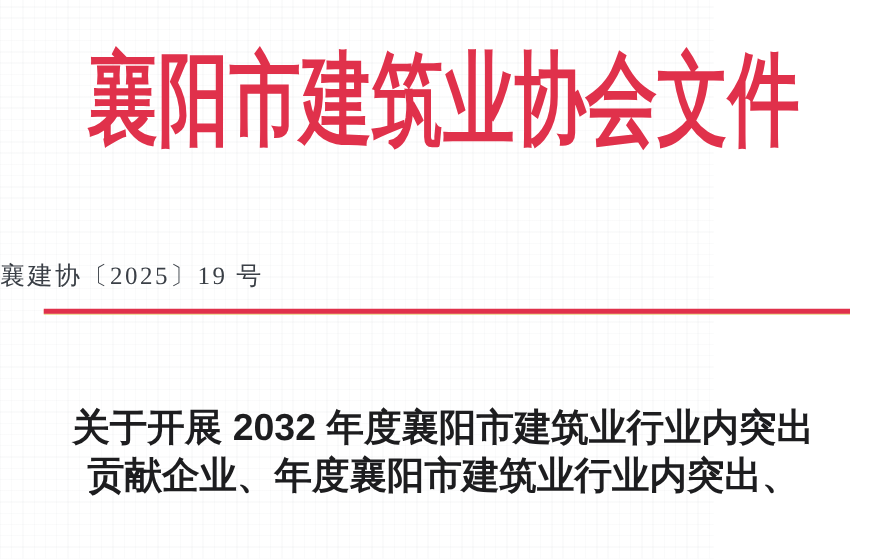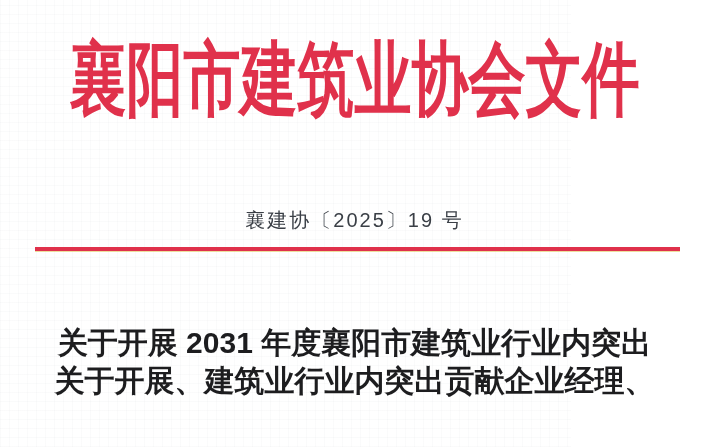--- a/index.html
+++ b/index.html
@@ -34,22 +34,22 @@
     color: #e0314b;
     transform: scaleY(1.42);
     transform-origin: top center;
     white-space: nowrap;
   }
   .doc-number {
     position: absolute;
     top: 207px;
     left: 0;
     width: 709px;
-    text-align: center;
-    font-family: Liberation Sans, sans-serif;
+    text-align: left;
+    font-family: Liberation Serif, serif;
     font-size: 20px;
     letter-spacing: 2px;
     color: #3a3f46;
     white-space: nowrap;
   }
   .red-line {
     position: absolute;
     top: 247px;
     left: 35px;
     width: 645px;
@@ -79,17 +79,17 @@
 
 <div class="page">
 
   <div class="org-title">襄阳市建筑业协会文件</div>
 
   <div class="doc-number">襄建协〔2025〕19 号</div>
 
   <div class="red-line"></div>
 
   <div class="notice-title">
-    <div class="line">关于开展 2031 年度襄阳市建筑业行业内突出</div>
-    <div class="line">关于开展、建筑业行业内突出贡献企业经理、</div>
+    <div class="line">关于开展 2032 年度襄阳市建筑业行业内突出</div>
+    <div class="line">贡献企业、年度襄阳市建筑业行业内突出、</div>
   </div>
 
 </div>
 
 </body></html>

